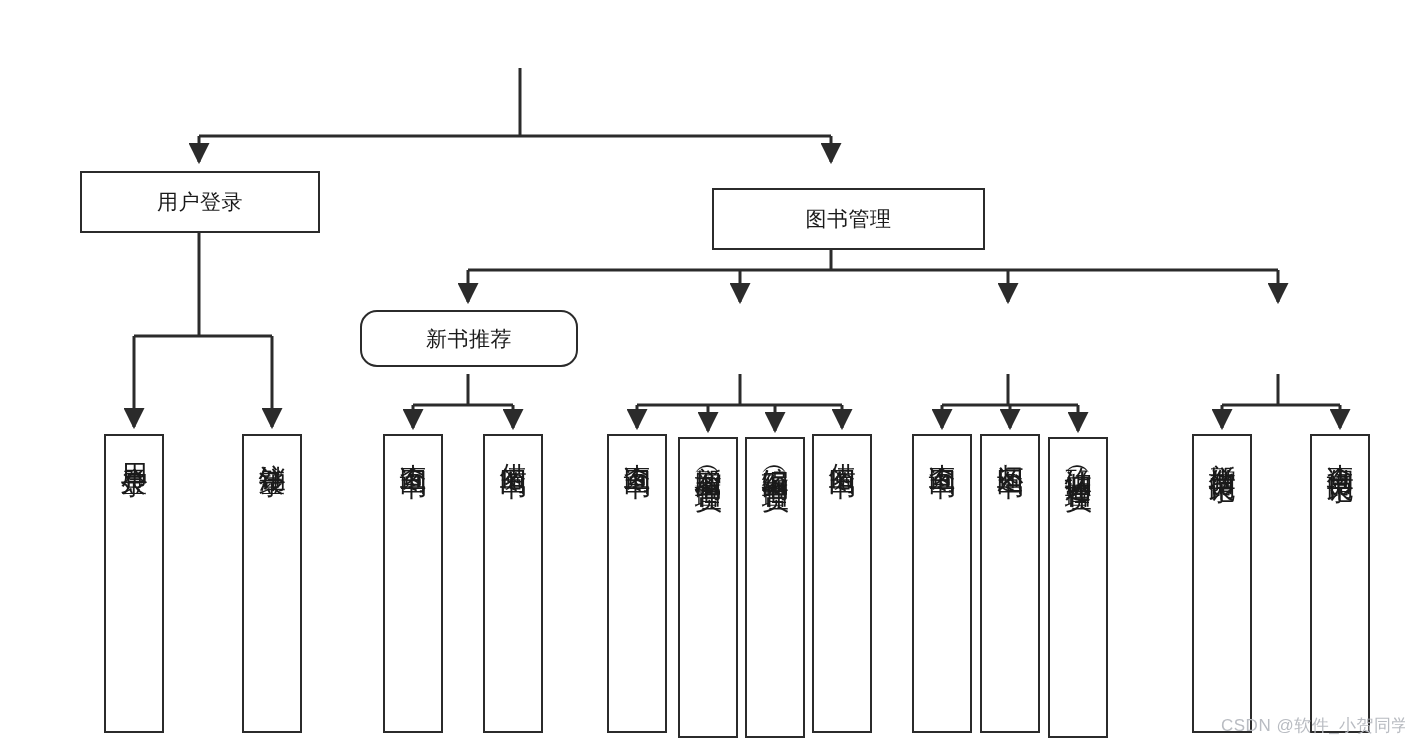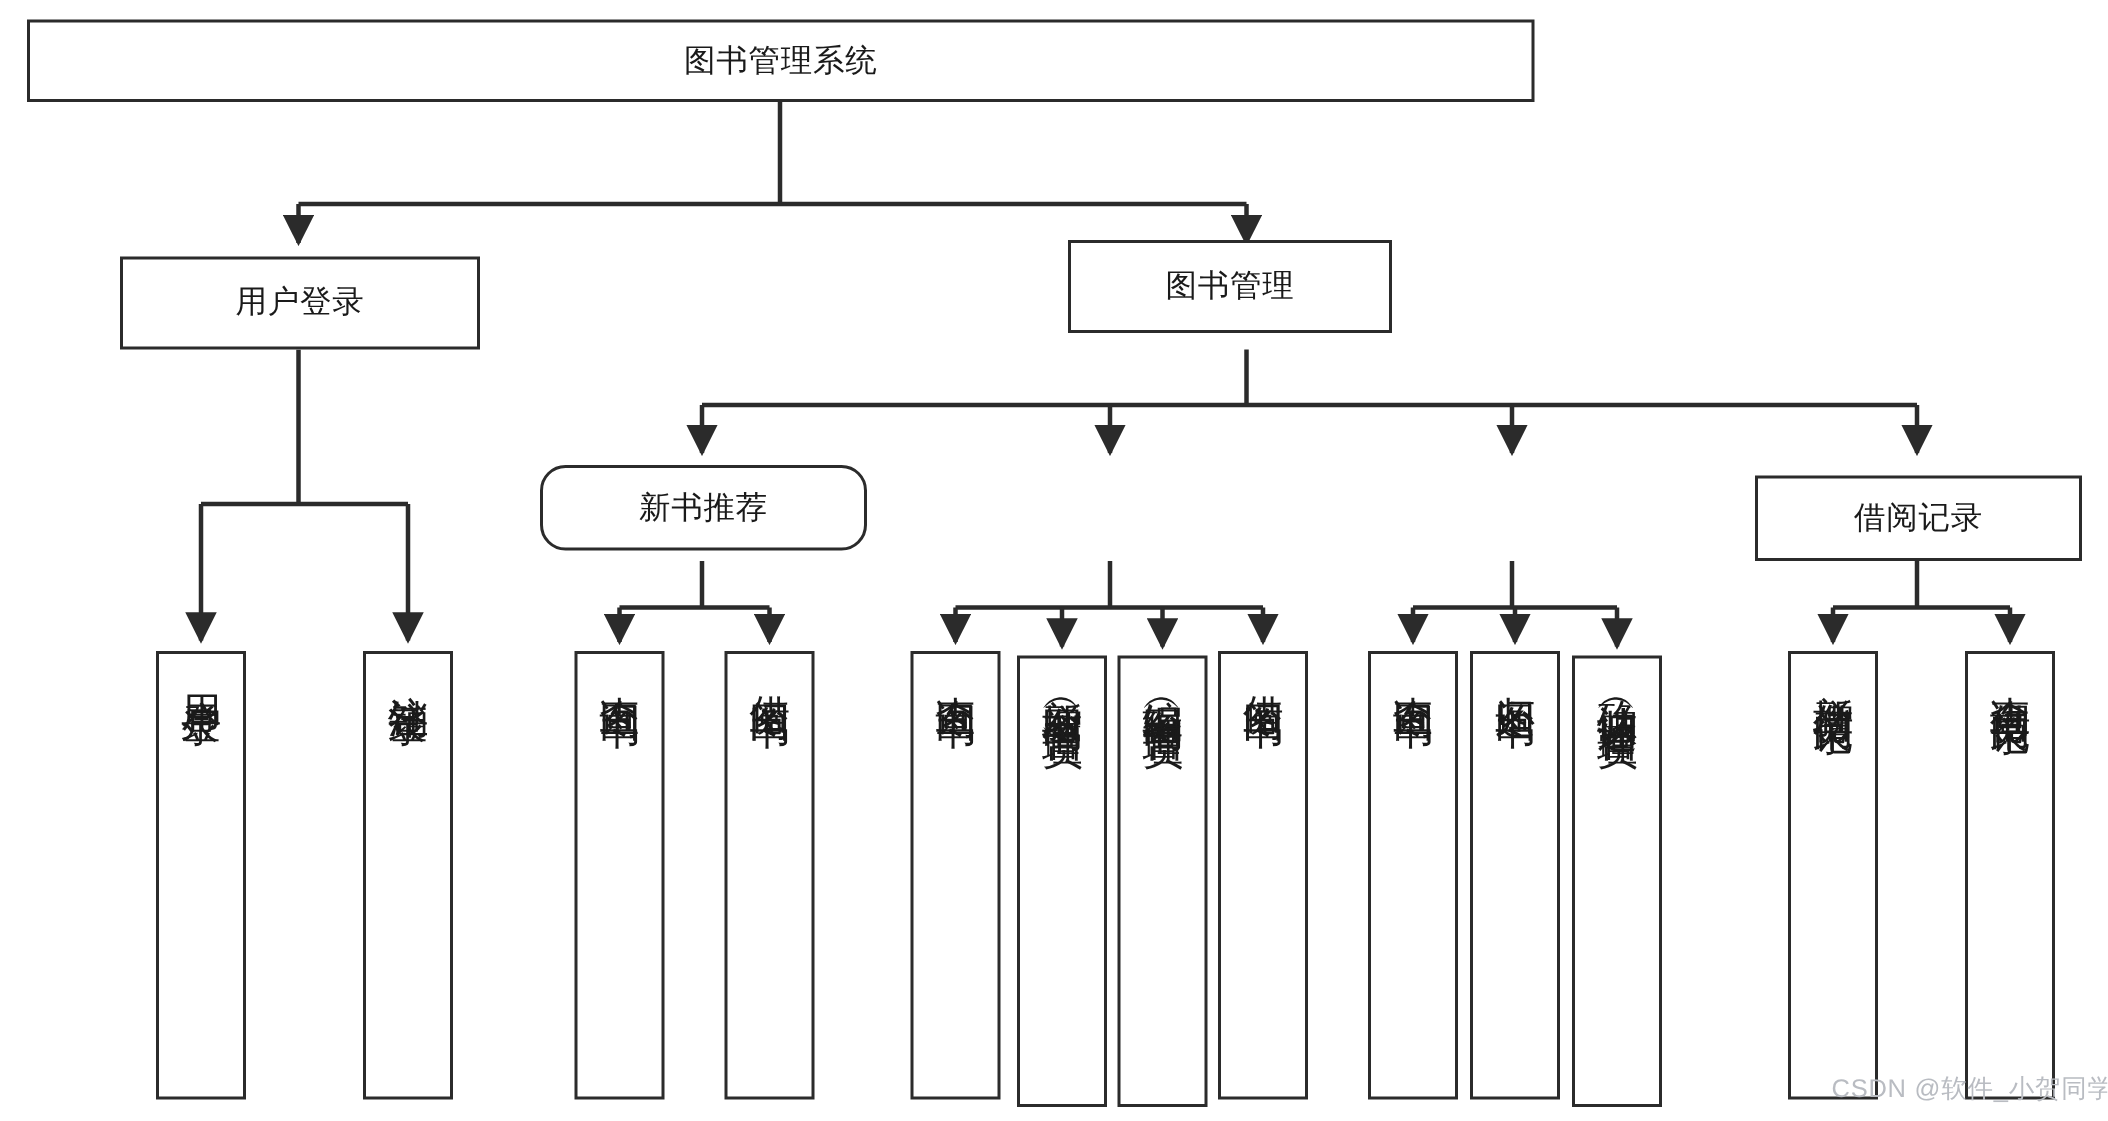--- a/index.html
+++ b/index.html
@@ -117,41 +117,35 @@
       <path d="M 1010 405 L 1010 428" marker-end="url(#arrow)"></path>
       <path d="M 1078 405 L 1078 431" marker-end="url(#arrow)"></path>
 
       <path d="M 1278 374 L 1278 405"></path>
       <path d="M 1222 405 L 1340 405"></path>
       <path d="M 1222 405 L 1222 428" marker-end="url(#arrow)"></path>
       <path d="M 1340 405 L 1340 428" marker-end="url(#arrow)"></path>
     </g>
   </svg>
 
-  <div class="node horiz" style="left:18px; top:13px; width:1005px; height:55px;">
-    <span class="node-label">图书管理系统</span>
-  </div>
 
   <div class="node horiz" style="left:80px; top:171px; width:240px; height:62px;">
     <span class="node-label">用户登录</span>
   </div>
 
-  <div class="node horiz" style="left:712px; top:160px; width:216px; height:62px;">
+  <div class="node horiz" style="left:712px; top:188px; width:273px; height:62px;">
     <span class="node-label">图书管理</span>
   </div>
 
   <div class="node horiz" style="left:360px; top:310px; width:218px; height:57px;border-radius:17px;">
     <span class="node-label">新书推荐</span>
   </div>
 
 
 
-  <div class="node horiz" style="left:1170px; top:317px; width:218px; height:57px;">
-    <span class="node-label">借阅记录</span>
-  </div>
 
   <div class="node vert" style="left:104px; top:434px; width:60px; height:299px;">
     <span class="node-label">用户登录</span>
   </div>
 
   <div class="node vert" style="left:242px; top:434px; width:60px; height:299px;">
     <span class="node-label">注销登录</span>
   </div>
 
   <div class="node vert" style="left:383px; top:434px; width:60px; height:299px;">

